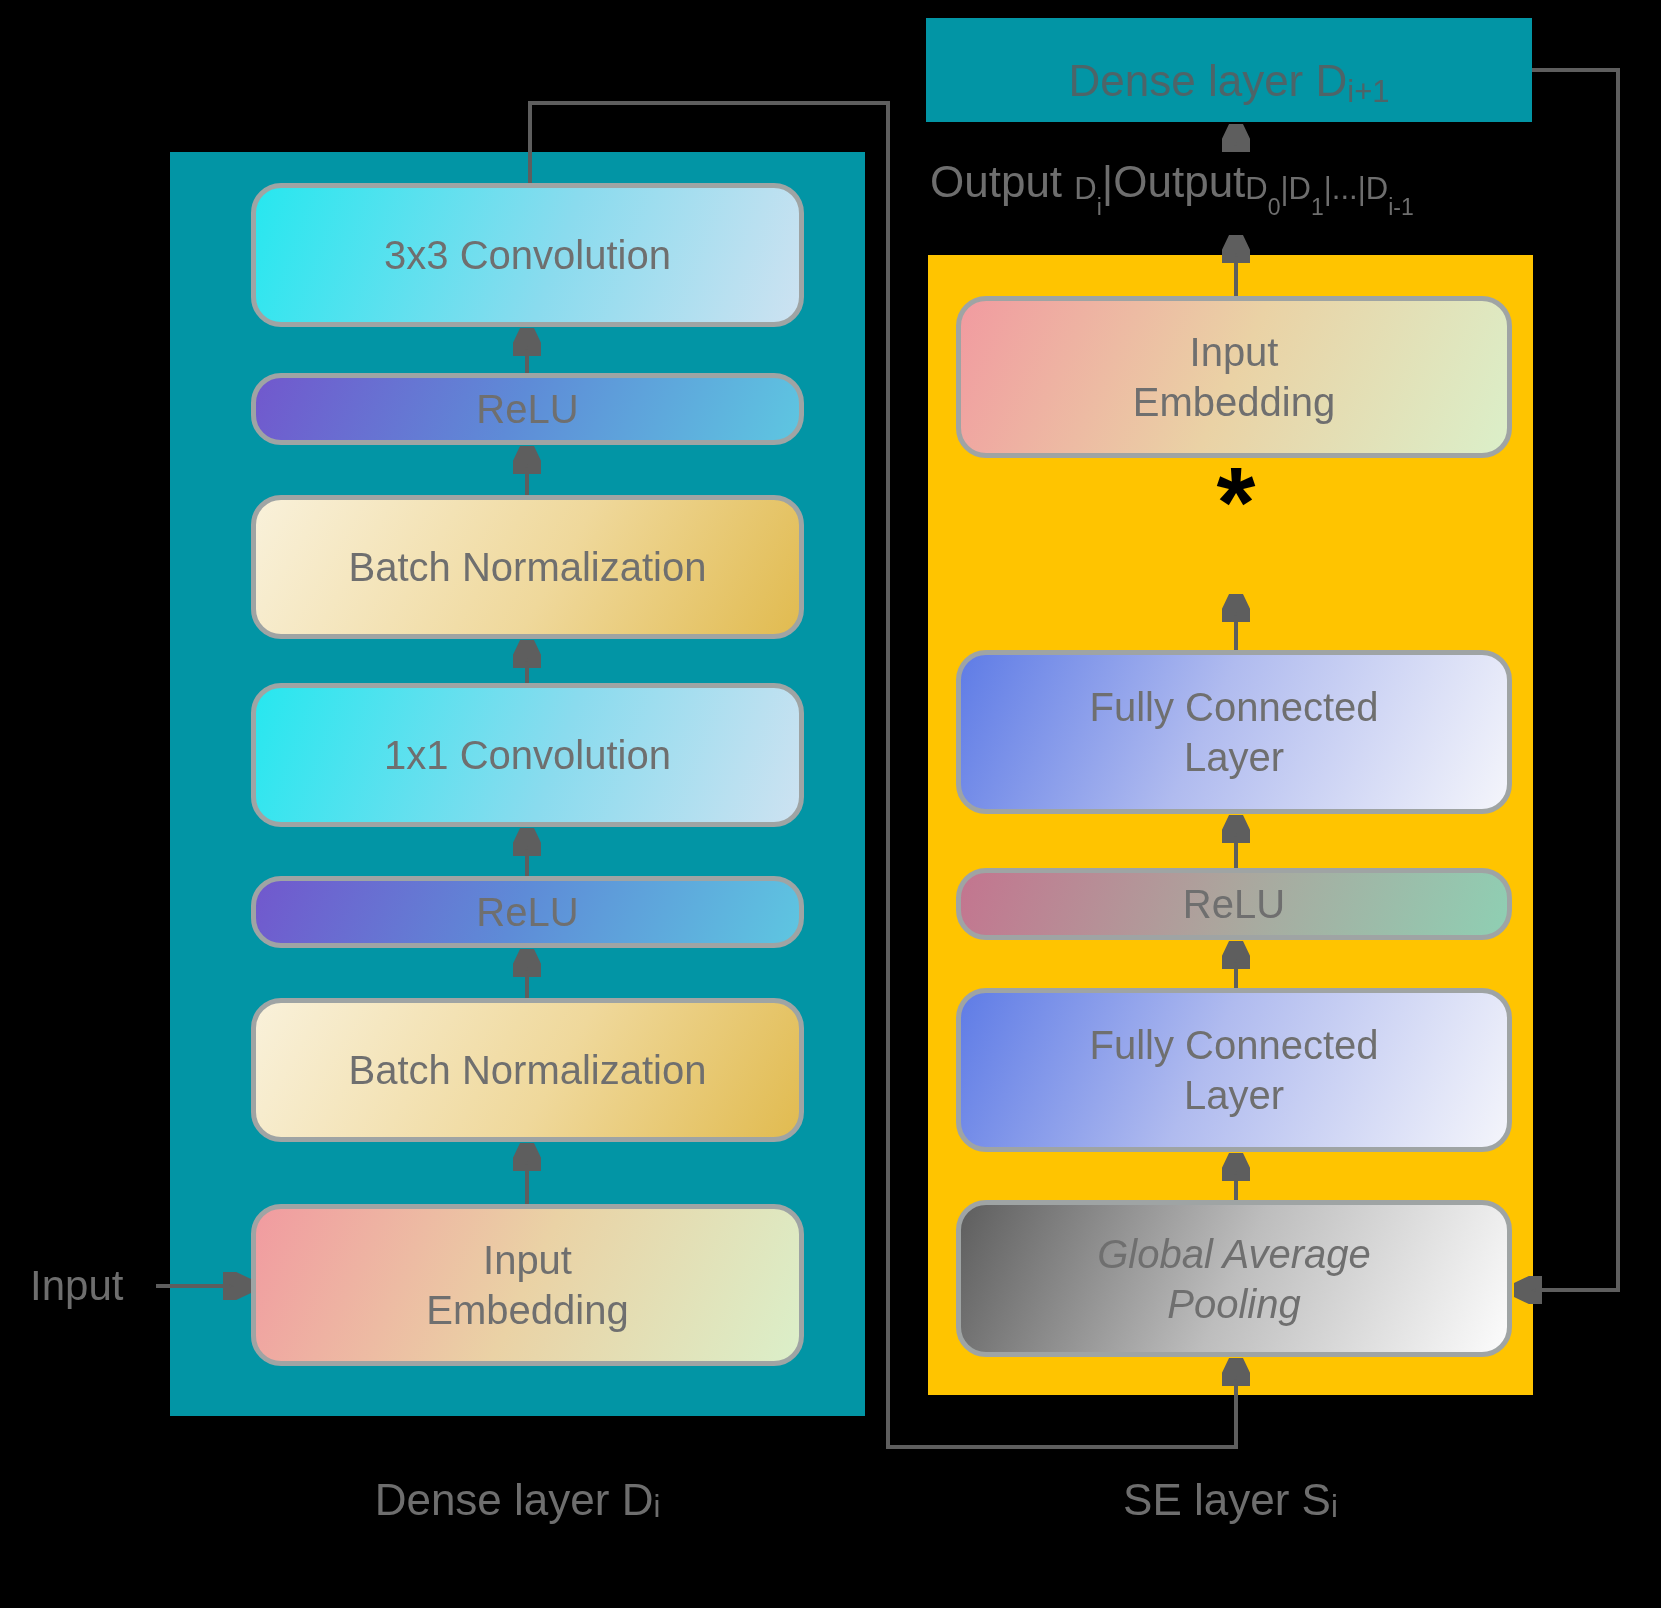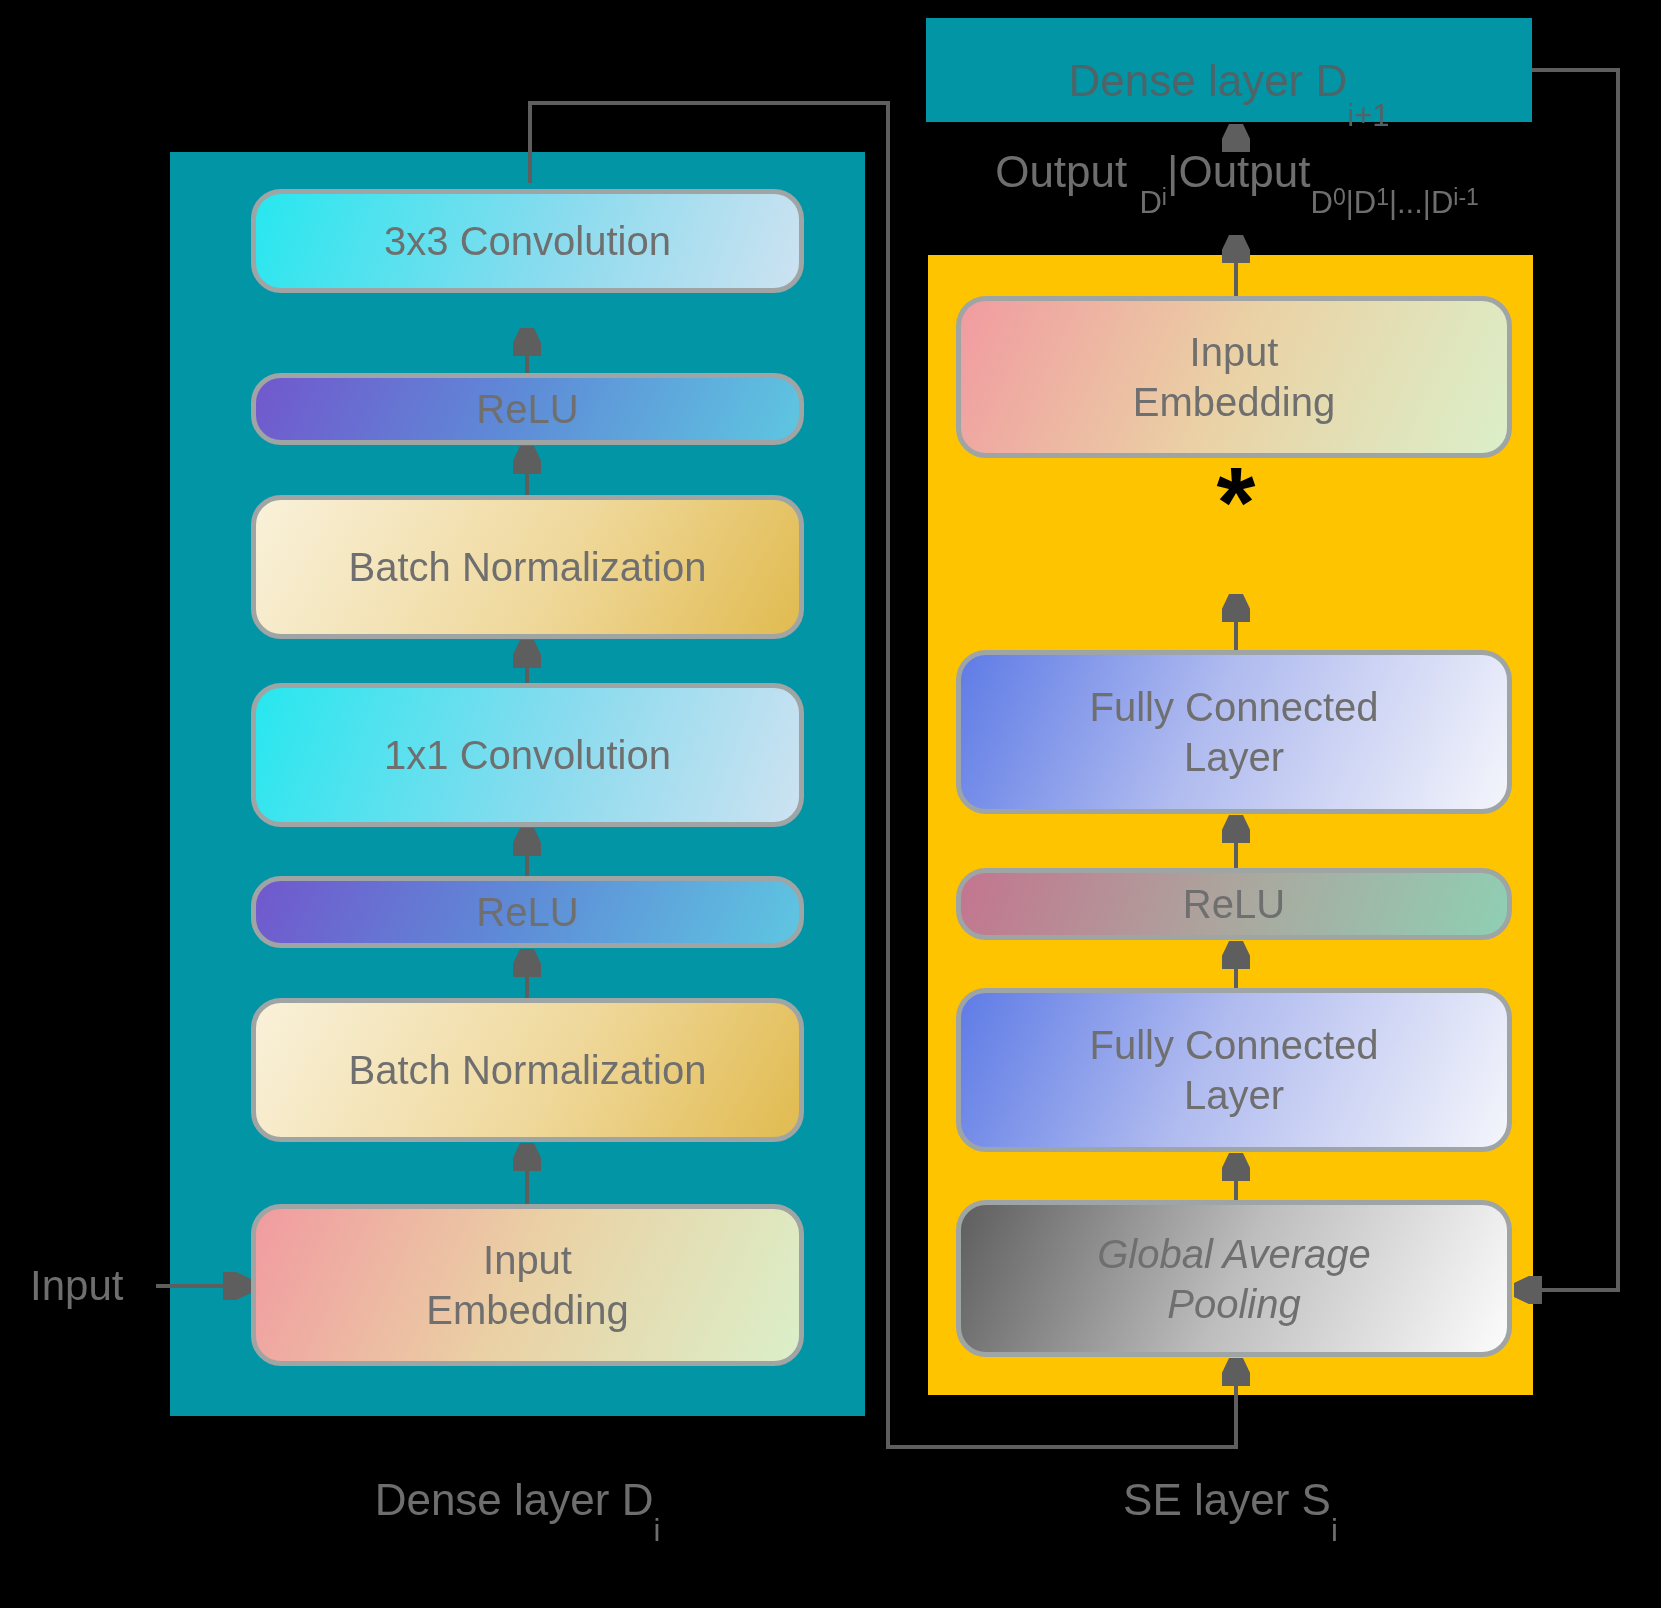--- a/index.html
+++ b/index.html
@@ -51,38 +51,38 @@
 
   .caption {
     position: absolute;
     z-index: 3;
     text-align: center;
     color: var(--label-gray, #6E6E6E);
     font-size: 44px;
     line-height: 56px;
   }
   .t0 { font-size: 44px; margin-top: 21px; }
-  .t1 { font-size: 31px; position: relative; top: 26px; margin-top: 39px; }
+  .t1 { font-size: 31px; position: relative; top: 2px; margin-top: 39px; }
   .t2 { font-size: 23px; position: relative; top: 18px; }
 
   #next-dense-box {
     position: absolute;
     z-index: 3;
     display: flex;
     align-items: center;
     justify-content: center;
     color: var(--teal-box-text, #4E6468);
   }
 
   #output-line {
     position: absolute;
     z-index: 3;
-    text-align: center;
+    text-align: left;
     color: var(--label-gray, #6E6E6E);
-    line-height: 48px;
+    line-height: 68px;
     white-space: nowrap;
   }
 
   #input-label {
     position: absolute;
     z-index: 3;
     color: var(--label-gray, #6E6E6E);
     font-size: 42px;
     line-height: 56px;
   }
@@ -136,21 +136,21 @@
 
   <div id="next-dense-box" class="panel-teal" style="left:926px; top:18px; width:606px; height:104px;">
     <span class="t0">Dense layer D</span>
       <span class="t1">i+1</span>
   </div>
 
   <div id="output-line" style="left:930px; top:148px; width:614px; height:74px;">
     <span class="t0">Output </span><span class="t1">D</span><span class="t2">i</span><span class="t0">|Output</span><span class="t1">D</span><span class="t2">0</span><span class="t1">|D</span><span class="t2">1</span><span class="t1">|...|D</span><span class="t2">i-1</span>
   </div>
 
-  <div class="nbox g-conv" style="left:251px; top:189px; width:553px; height:104px;">
+  <div class="nbox g-conv" style="left:251px; top:183px; width:553px; height:144px;">
     <span class="boxlabel">3x3 Convolution</span>
   </div>
   <div class="nbox g-relu-d" style="left:251px; top:373px; width:553px; height:72px;">
     <span class="boxlabel">ReLU</span>
   </div>
   <div class="nbox g-bn" style="left:251px; top:495px; width:553px; height:144px;">
     <span class="boxlabel">Batch Normalization</span>
   </div>
   <div class="nbox g-conv" style="left:251px; top:683px; width:553px; height:144px;">
     <span class="boxlabel">1x1 Convolution</span>

